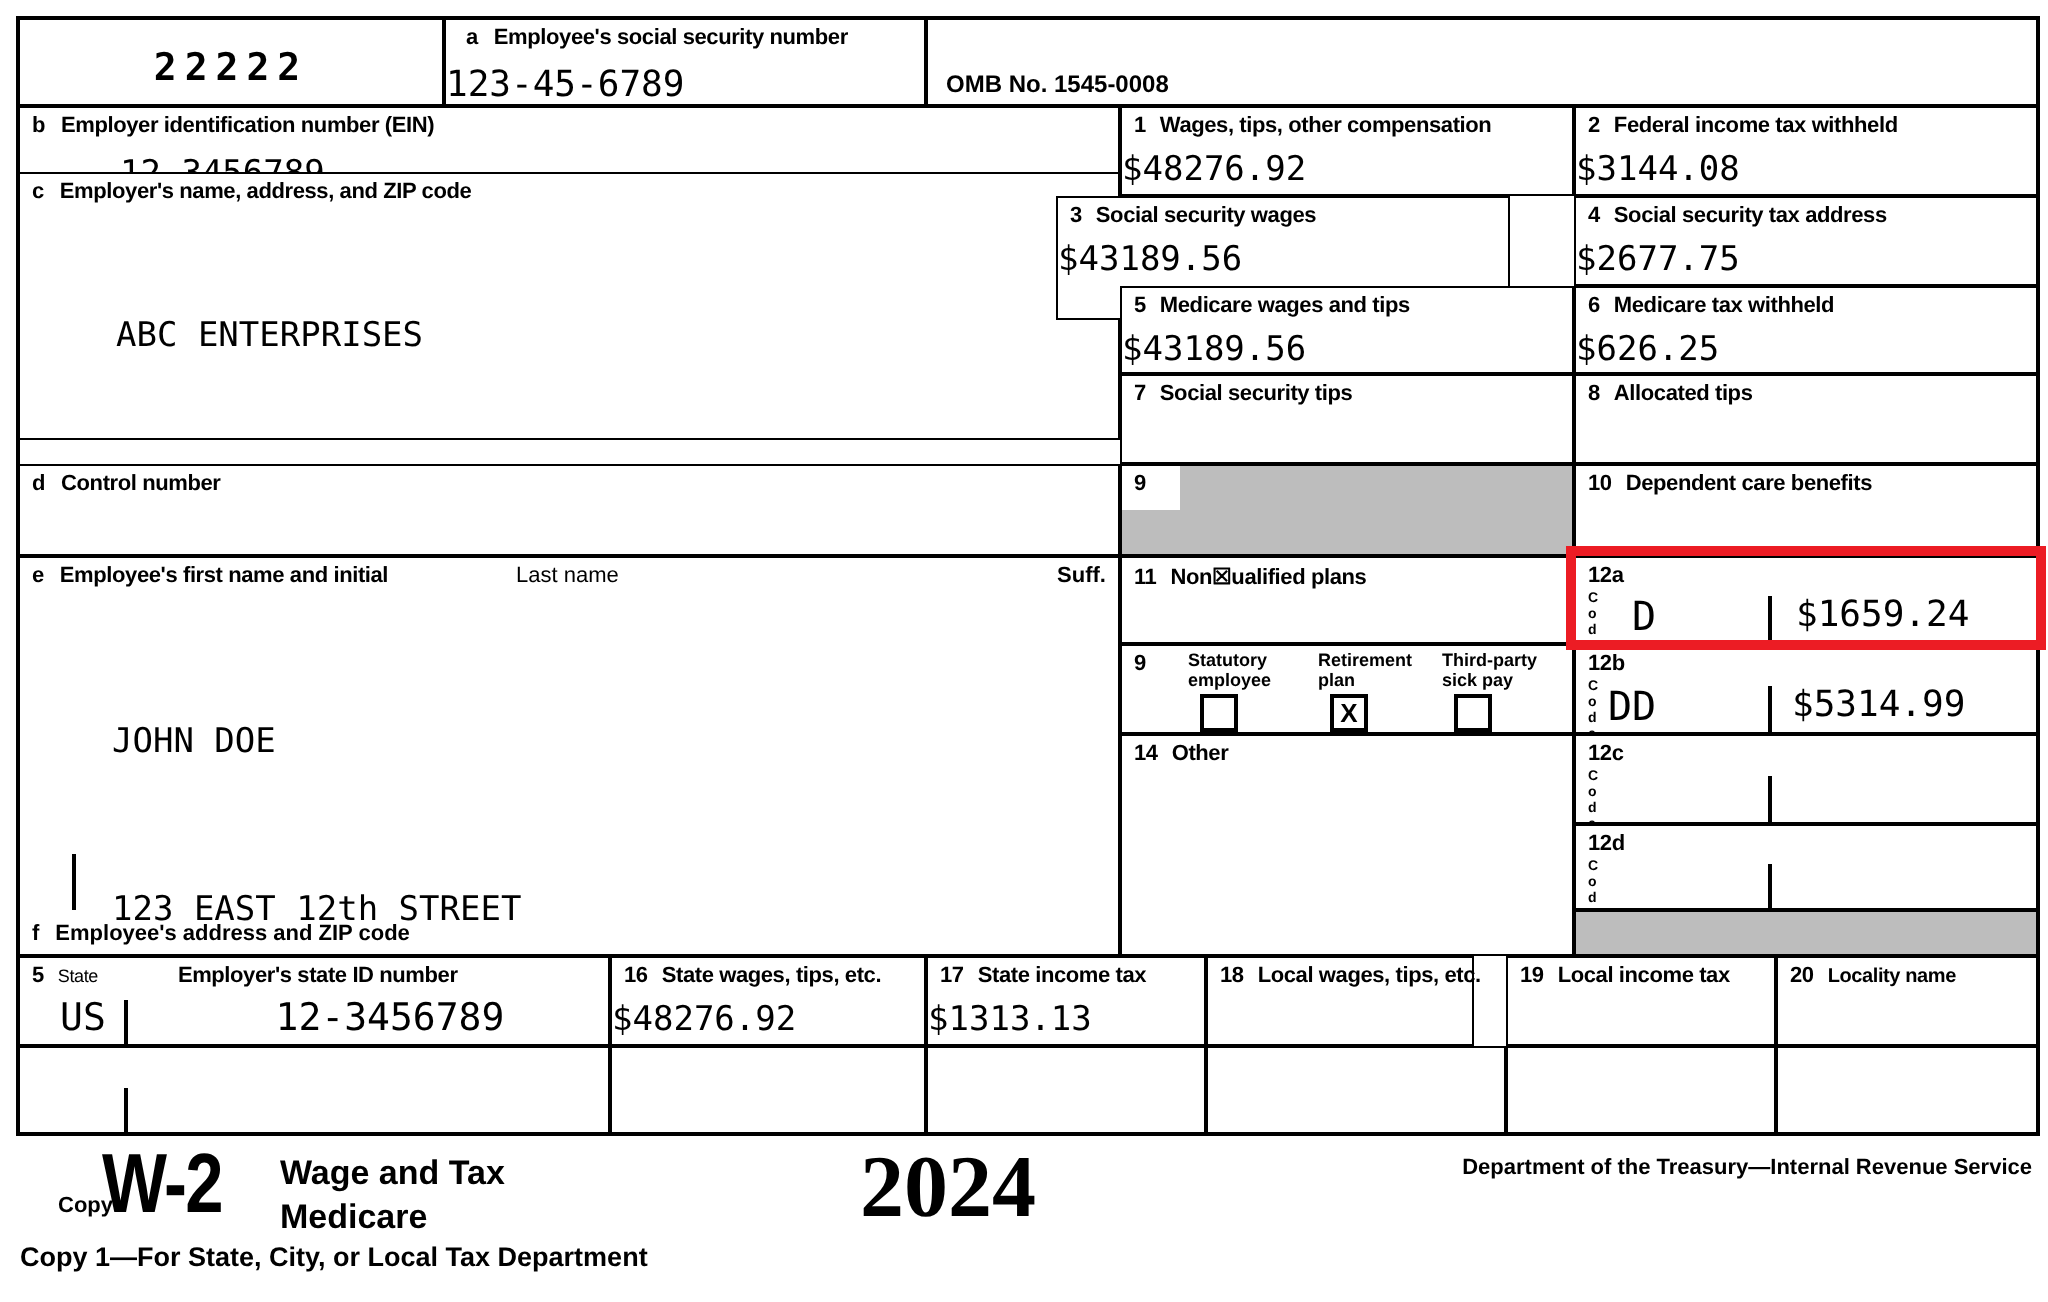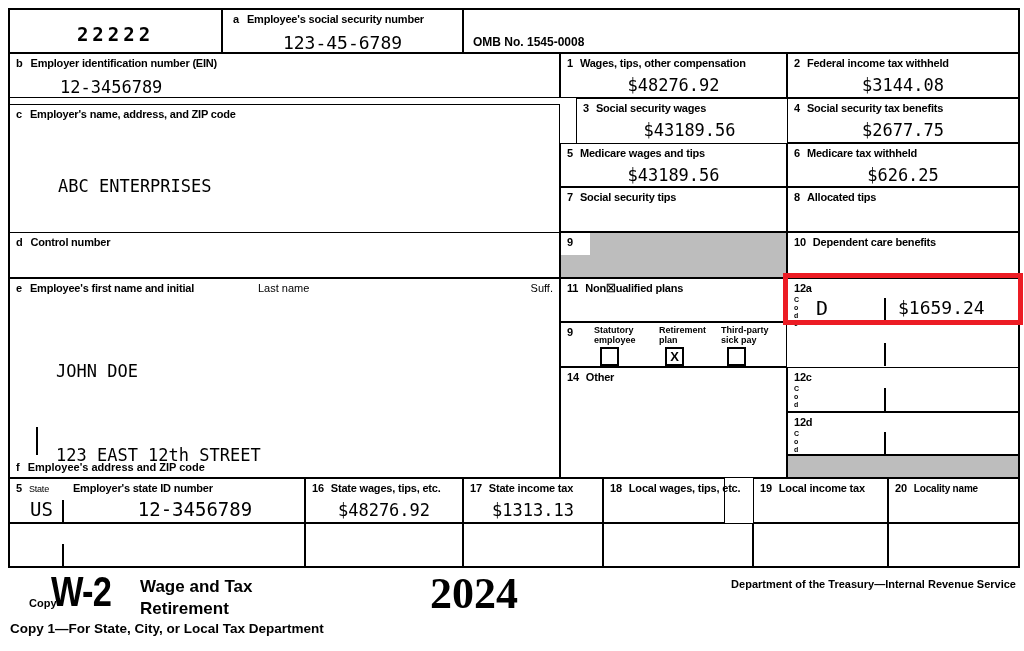--- a/index.html
+++ b/index.html
@@ -4,21 +4,21 @@
 <style>
   html,body { margin:0; padding:0; background:#fff; }
   #page {
     position:relative; width:1024px; height:651px; background:#fff;
     font-family:"Liberation Sans", sans-serif; color:#000; overflow:hidden;
   }
   .cell { position:absolute; border:1px solid #000; box-sizing:border-box; background:#fff; }
   .lblrow { position:absolute; top:3px; left:6px; font-size:11px; font-weight:bold; white-space:nowrap; letter-spacing:-0.2px; }
   .num { font-weight:bold; font-size:11px; margin-right:7px; }
   .code-letter { font-weight:bold; font-size:11px; margin-right:8px; }
-  .money { position:absolute; left:0; right:0; top:21px; text-align:center;
+  .money { position:absolute; left:0; right:0; top:21px; 
            font-family:"DejaVu Sans Mono", monospace; font-size:17px; white-space:pre; }
   .addr { position:absolute; font-family:"DejaVu Sans Mono", monospace; font-size:17px;
           line-height:26px; white-space:pre; }
   .bignum { position:absolute; left:0; right:0; text-align:center;
             font-family:"DejaVu Sans Mono", monospace; font-weight:bold; }
   .vcode { position:absolute; left:6px; top:17px; width:7px; font-size:7px; line-height:1.15;
            font-weight:bold; word-break:break-all; }
   .vline { position:absolute; width:2px; background:#000; }
   .shade { background:#bdbdbd; }
   .checkbox { width:19px; height:19px; border:2px solid #000; box-sizing:border-box;
@@ -44,51 +44,51 @@
 
   <div class="cell" style="left:463px;top:9px;width:556px;height:44px">
     <div style="position:absolute;left:9px;top:25px;font-size:12px;font-weight:bold">OMB No. 1545-0008</div>
   </div>
 
   <div class="cell" style="left:9px;top:53px;width:551px;height:45px">
     <div class="lblrow"><span class="code-letter">b</span><span>Employer identification number (EIN)</span></div>
     <div class="addr" style="left:50px;top:20px">12-3456789</div>
   </div>
 
-  <div class="cell" style="left:9px;top:104px;width:551px;height:134px">
+  <div class="cell" style="left:9px;top:86px;width:551px;height:134px">
     <div class="lblrow"><span class="code-letter">c</span><span>Employer's name, address, and ZIP code</span></div>
     <div class="addr" style="left:48px;top:16px">
       <div>ABC ENTERPRISES</div>
       <div>2244 WORK LANE</div>
       <div>ANYTOWN, US  55555</div>
     </div>
   </div>
 
   <div class="cell" style="left:9px;top:232px;width:551px;height:46px">
     <div class="lblrow"><span class="code-letter">d</span><span>Control number</span></div>
   </div>
 
   <div class="cell" style="left:9px;top:278px;width:551px;height:200px">
     <div class="lblrow"><span class="code-letter">e</span><span>Employee's first name and initial</span></div>
     <div style="position:absolute;left:248px;top:3px;font-size:11px;font-weight:normal">Last name</div>
-    <div style="position:absolute;right:6px;top:3px;font-size:11px;font-weight:normal">Suff.</div>
+    <div style="position:absolute;right:6px;top:3px;font-size:11px;font-weight:bold">Suff.</div>
     <div class="addr" style="left:46px;top:22px;line-height:28px">
       <div>JOHN DOE</div>
       <div>123 EAST 12th STREET</div>
       <div>YOURTOWN, US 44444</div>
     </div>
     <div style="position:absolute;left:6px;bottom:4px;font-size:11px;font-weight:bold"><span class="code-letter">f</span><span>Employee's address and ZIP code</span></div>
   </div>
   <div class="vline" style="left:36px;top:427px;height:28px"></div>
 
   <div class="cell" style="left:560px;top:53px;width:227px;height:45px">
     <div class="lblrow"><span class="num">1</span><span>Wages, tips, other compensation</span></div>
     <div class="money">$48276.92</div>
   </div>
-  <div class="cell" style="left:576px;top:98px;width:227px;height:62px">
+  <div class="cell" style="left:528px;top:98px;width:227px;height:62px">
     <div class="lblrow"><span class="num">3</span><span>Social security wages</span></div>
     <div class="money">$43189.56</div>
   </div>
   <div class="cell" style="left:560px;top:143px;width:227px;height:44px">
     <div class="lblrow"><span class="num">5</span><span>Medicare wages and tips</span></div>
     <div class="money">$43189.56</div>
   </div>
   <div class="cell" style="left:560px;top:187px;width:227px;height:45px">
     <div class="lblrow"><span class="num">7</span><span>Social security tips</span></div>
     <div class="money"></div>
@@ -121,71 +121,77 @@
 
   <div class="cell" style="left:560px;top:367px;width:227px;height:111px">
     <div class="lblrow"><span class="num">14</span><span>Other</span></div>
   </div>
 
   <div class="cell" style="left:787px;top:53px;width:232px;height:45px">
     <div class="lblrow"><span class="num">2</span><span>Federal income tax withheld</span></div>
     <div class="money">$3144.08</div>
   </div>
   <div class="cell" style="left:787px;top:98px;width:232px;height:45px">
-    <div class="lblrow"><span class="num">4</span><span>Social security tax benefits</span></div>
+    <div class="lblrow"><span class="num">4</span><span>Social security tax address</span></div>
     <div class="money">$2677.75</div>
   </div>
   <div class="cell" style="left:787px;top:143px;width:232px;height:44px">
     <div class="lblrow"><span class="num">6</span><span>Medicare tax withheld</span></div>
     <div class="money">$626.25</div>
   </div>
   <div class="cell" style="left:787px;top:187px;width:232px;height:45px">
     <div class="lblrow"><span class="num">8</span><span>Allocated tips</span></div>
     <div class="money"></div>
   </div>
   <div class="cell" style="left:787px;top:232px;width:232px;height:46px">
     <div class="lblrow"><span class="num">10</span><span>Dependent care benefits</span></div>
     <div class="money"></div>
   </div>
 
   <div class="cell" style="left:787px;top:278px;width:232px;height:44px">
     <div class="lblrow"><span class="num">12a</span></div>
     <div class="vcode">Code</div>
     <div style="position:absolute;left:28px;top:17px;font-family:'DejaVu Sans Mono',monospace;font-size:20px">D</div>
     <div style="position:absolute;left:110px;top:18px;font-family:'DejaVu Sans Mono',monospace;font-size:18px">$1659.24</div>
+  </div>
+  <div class="cell" style="left:787px;top:322px;width:232px;height:45px">
+    <div class="lblrow"><span class="num">12b</span></div>
+    <div class="vcode">Code</div>
+    <div style="position:absolute;left:16px;top:18px;font-family:'DejaVu Sans Mono',monospace;font-size:20px">DD</div>
+    <div style="position:absolute;left:108px;top:19px;font-family:'DejaVu Sans Mono',monospace;font-size:18px">$5314.99</div>
   </div>
   <div class="cell" style="left:787px;top:367px;width:232px;height:45px">
     <div class="lblrow"><span class="num">12c</span></div>
     <div class="vcode">Code</div>
   </div>
   <div class="cell" style="left:787px;top:412px;width:232px;height:43px">
     <div class="lblrow"><span class="num">12d</span></div>
     <div class="vcode">Code</div>
   </div>
   <div class="cell shade" style="left:787px;top:455px;width:232px;height:23px"></div>
 
   <div class="vline" style="left:884px;top:298px;height:23px"></div>
   <div class="vline" style="left:884px;top:343px;height:23px"></div>
   <div class="vline" style="left:884px;top:388px;height:23px"></div>
   <div class="vline" style="left:884px;top:432px;height:22px"></div>
 
   <div class="cell" style="left:9px;top:478px;width:296px;height:45px">
-    <div class="lblrow"><span class="num">5</span><span style="font-size:9px;font-weight:normal">State</span><span style="margin-left:24px">Employer's state ID number</span></div>
+    <div class="lblrow"><span class="num">5</span><span style="font-size:9px;font-weight:normal">State</span><span style="margin-left:40px">Employer's state ID number</span></div>
     <div style="position:absolute;left:20px;top:19px;font-family:'DejaVu Sans Mono',monospace;font-size:19px">US</div>
     <div style="position:absolute;left:70px;top:19px;width:230px;text-align:center;font-family:'DejaVu Sans Mono',monospace;font-size:19px">12-3456789</div>
   </div>
   <div class="cell" style="left:305px;top:478px;width:158px;height:45px">
     <div class="lblrow"><span class="num">16</span><span>State wages, tips, etc.</span></div>
     <div class="money">$48276.92</div>
   </div>
   <div class="cell" style="left:463px;top:478px;width:140px;height:45px">
     <div class="lblrow"><span class="num">17</span><span>State income tax</span></div>
     <div class="money">$1313.13</div>
   </div>
-  <div class="cell" style="left:603px;top:478px;width:122px;height:45px">
+  <div class="cell" style="left:603px;top:478px;width:134px;height:45px">
     <div class="lblrow"><span class="num">18</span><span>Local wages, tips, etc.</span></div>
     <div class="money"></div>
   </div>
   <div class="cell" style="left:753px;top:478px;width:135px;height:45px">
     <div class="lblrow"><span class="num">19</span><span>Local income tax</span></div>
     <div class="money"></div>
   </div>
   <div class="cell" style="left:888px;top:478px;width:131px;height:45px">
     <div class="lblrow"><span class="num">20</span><span style="font-size:10px">Locality name</span></div>
     <div class="money"></div>
@@ -200,19 +206,19 @@
   <div class="vline" style="left:62px;top:500px;height:22px"></div>
   <div class="vline" style="left:62px;top:544px;height:22px"></div>
 
   <div class="outline" style="left:8px;top:8px;width:1012px;height:560px"></div>
   <div class="redbox" style="left:783px;top:273px;width:240px;height:52px"></div>
 
   <div class="ftr" style="left:29px;top:597px;font-size:11px">Copy</div>
   <div class="ftr" style="left:51px;top:572px;font-size:42px;line-height:40px;letter-spacing:-1px;transform:scaleX(0.82);transform-origin:left top">W-2</div>
   <div class="ftr" style="left:140px;top:576px;font-size:17px;line-height:22px">
     <div>Wage and Tax</div>
-    <div>Retirement</div>
+    <div>Medicare</div>
   </div>
   <div class="ftr" style="left:430px;top:572px;font-family:Liberation Serif, serif;font-size:44px;line-height:44px;letter-spacing:0px">2024</div>
   <div class="ftr" style="right:8px;top:578px;font-size:11px">Department of the Treasury—Internal Revenue Service</div>
   <div class="ftr" style="left:10px;top:621px;font-size:13.5px">Copy 1—For State, City, or Local Tax Department</div>
 
 </div>
 
 </body></html>

